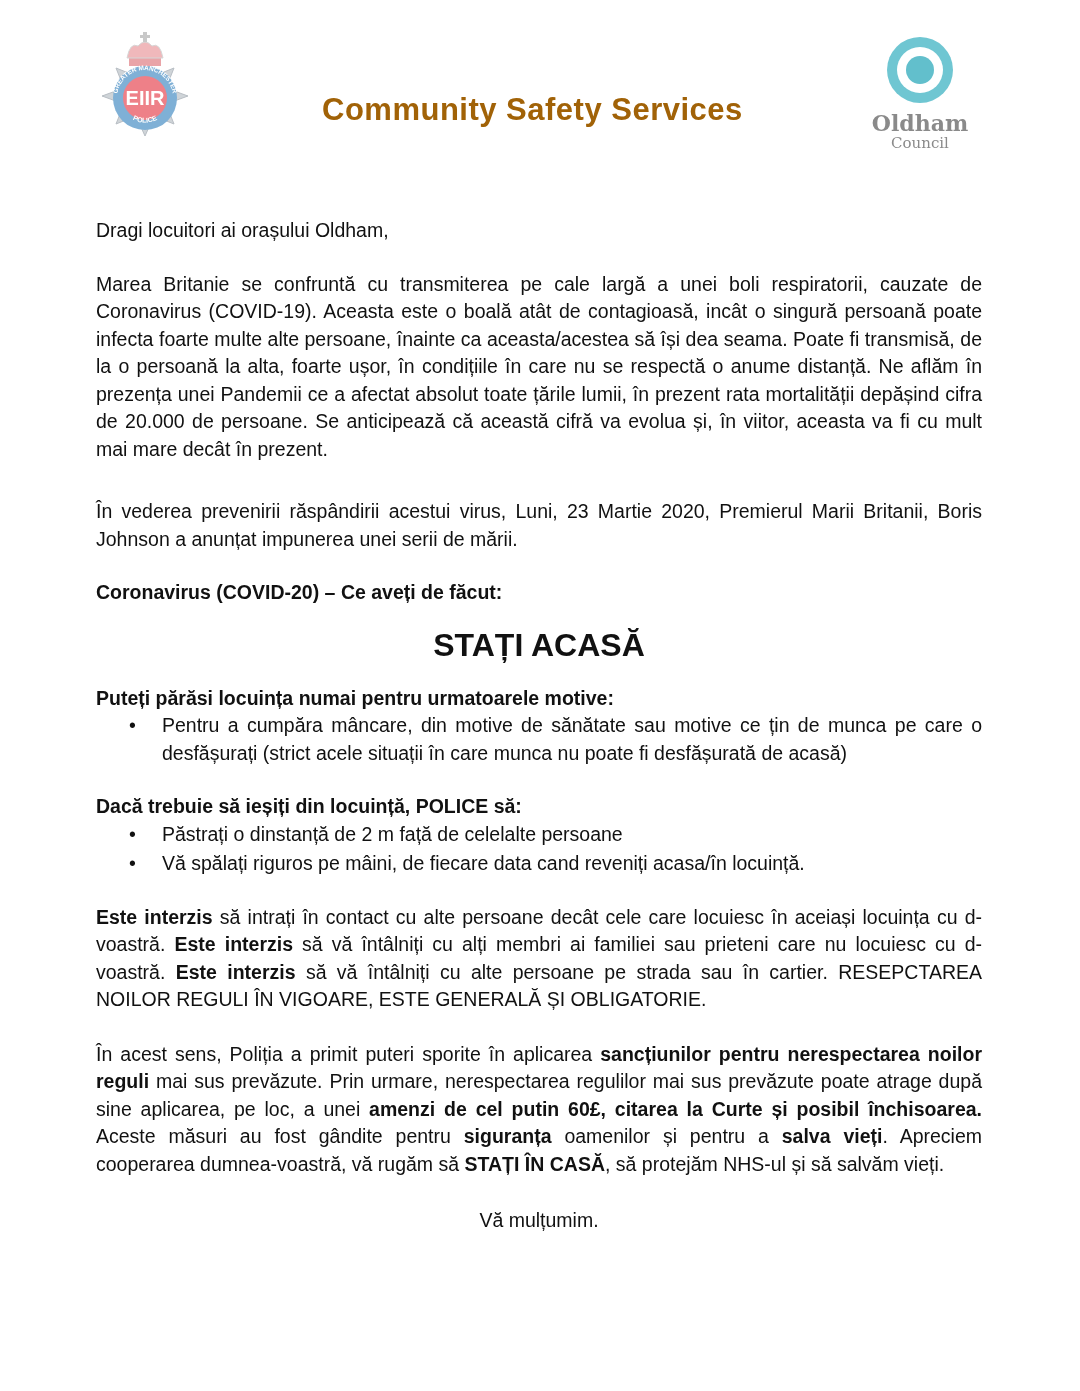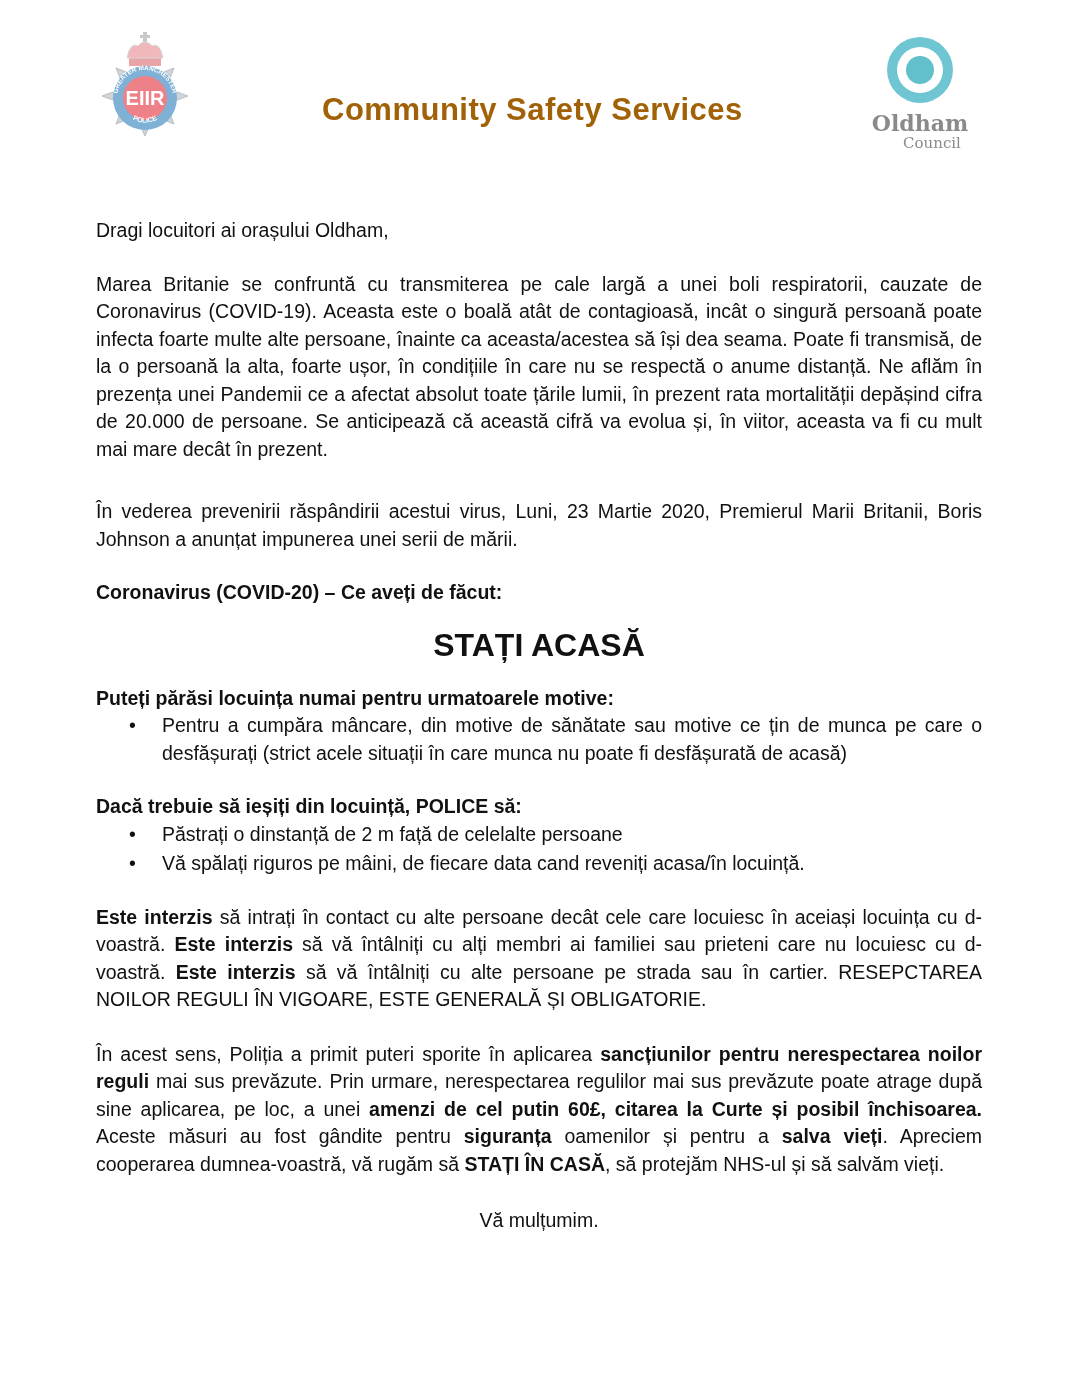--- a/index.html
+++ b/index.html
@@ -5,21 +5,21 @@
   html, body { margin: 0; padding: 0; background: #ffffff; }
   body { width: 1080px; height: 1391px; position: relative; overflow: hidden;
          font-family: "Liberation Sans", sans-serif; color: #111; }
   .header { position: absolute; left: 0; top: 0; width: 1080px; height: 170px; }
   .gmp-logo { position: absolute; left: 94px; top: 28px; width: 102px; height: 128px; }
   .title { position: absolute; left: 322px; top: 92px; font-size: 31px; font-weight: bold;
            color: #a16207; letter-spacing: 0.5px; }
   .oldham-logo { position: absolute; left: 868px; top: 36px; width: 104px; height: 120px; }
   .oldham-word { position: absolute; left: 0; top: 74px; width: 104px; text-align: center;
                  font-family: "DejaVu Serif", serif; font-weight: bold; font-size: 22px; color: #8a8a8a; }
-  .council-word { position: absolute; left: 12px; top: 98px; width: 104px; text-align: center;
+  .council-word { position: absolute; left: 0; top: 98px; width: 104px; text-align: center;
                   font-family: "DejaVu Serif", serif; font-size: 15px; color: #8a8a8a; }
 
   .content { position: absolute; left: 96px; top: 198px; width: 886px; font-size: 19.5px; line-height: 27.5px; }
   .content p { margin: 0; }
   .justify { text-align: justify; text-align-last: left; }
   .heading { font-weight: bold; }
   .big { text-align: center; font-weight: bold; font-size: 32px; line-height: 40px; }
   ul { margin: 0; padding-left: 66px; list-style: none; }
   ul li { position: relative; }
   ul li::before { content: "•"; position: absolute; left: -33px; top: 0; }

